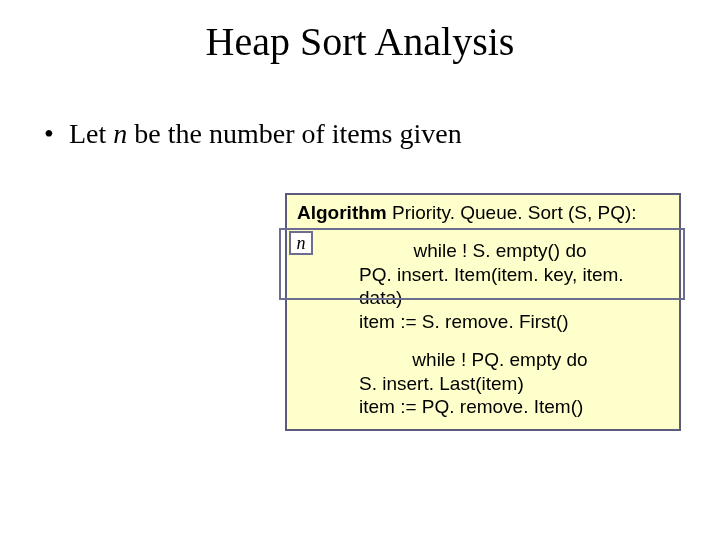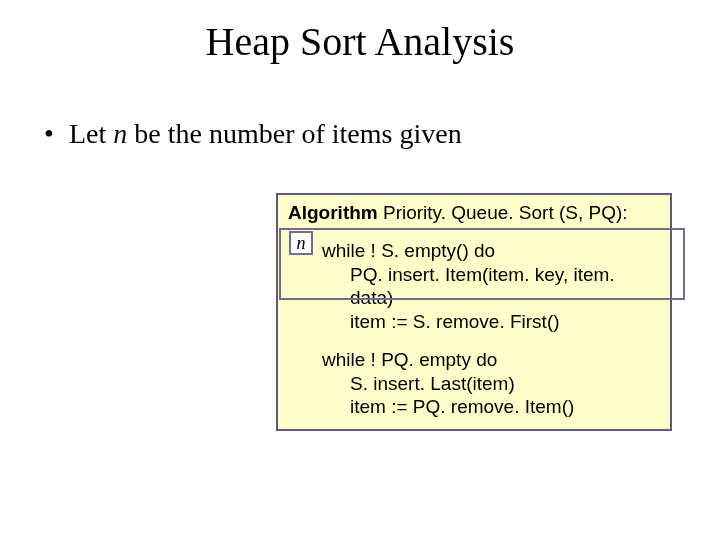--- a/index.html
+++ b/index.html
@@ -36,21 +36,21 @@
   .bullet .dot {
     display: inline-block;
     width: 18px;
   }
   .bullet .n-italic {
     font-style: italic;
   }
   .algo-box {
     position: absolute;
     top: 193px;
-    left: 276px;
+    left: 285px;
     width: 396px;
     background: #ffffcc;
     border: 2px solid #5b5b7a;
     box-sizing: border-box;
     padding: 6px 10px 10px 10px;
     font-family: "Comic Sans MS", "Segoe Script", "Bradley Hand", cursive, sans-serif;
     font-size: 19px;
     line-height: 1.25;
   }
   .algo-header {
@@ -58,21 +58,21 @@
   }
   .algo-header .kw {
     font-weight: 700;
   }
   .block {
     margin-bottom: 14px;
   }
   .block:last-child {
     margin-bottom: 0;
   }
-  .indent1 { padding-left: 34px; }
+  .indent1 { padding-left: 34px; text-align: center; }
   .indent2 { padding-left: 62px; }
   .highlight-rect {
     position: absolute;
     top: 228px;
     left: 279px;
     width: 406px;
     height: 72px;
     border: 2px solid #6d6d8f;
     background: transparent;
     box-sizing: border-box;

